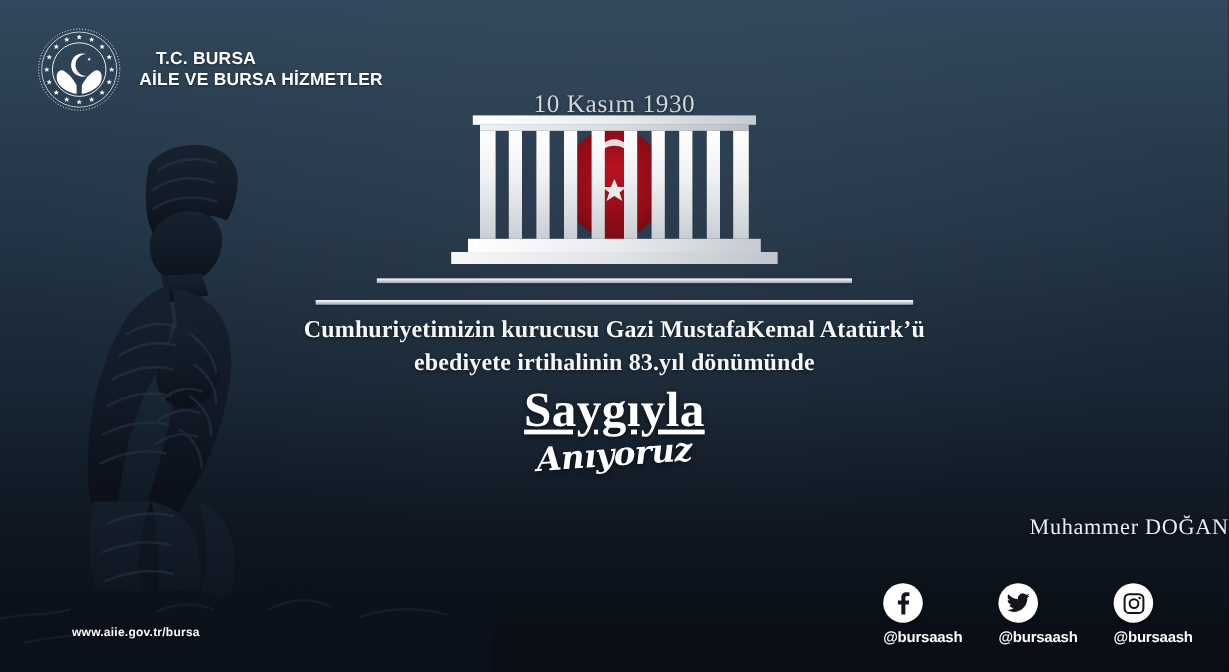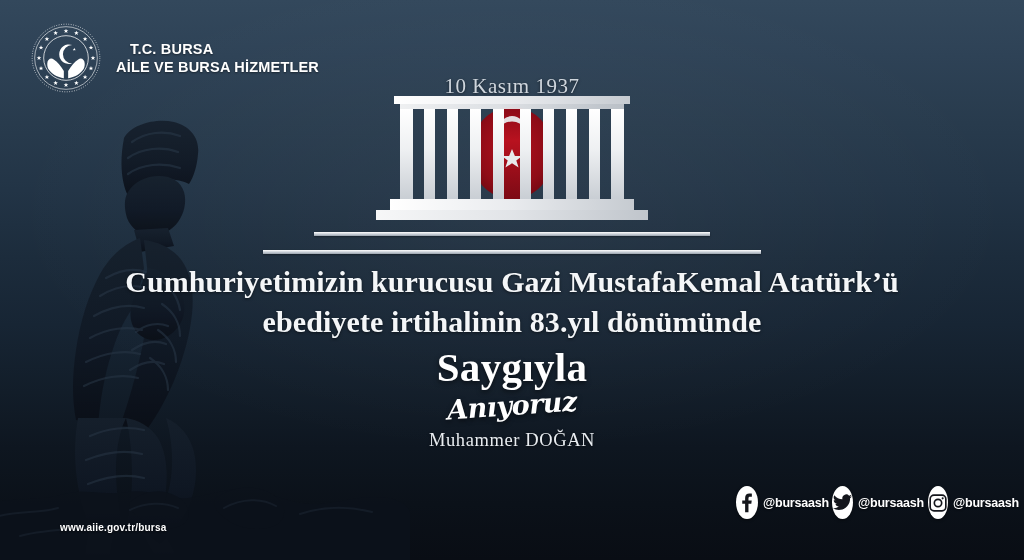--- a/index.html
+++ b/index.html
@@ -100,52 +100,53 @@
 
   
   .memorial {
     position:absolute; left:0; top:262px; width:1024px;
     text-align:center;
   }
   .mem-line {
     color:#f4f6f8;
     font-family:"Liberation Serif", serif;
     font-weight:bold;
-    font-size:30px;
+    font-size:20px;
     line-height:1.34;
     letter-spacing:0.1px;
     text-shadow:0 1px 3px rgba(0,0,0,.55);
   }
   .saygiyla {
     margin-top:4px;
     color:#ffffff;
     font-family:"Liberation Serif", serif;
     font-weight:bold;
     font-size:41px;
     line-height:1.05;
     letter-spacing:0.3px;
     text-shadow:0 2px 5px rgba(0,0,0,.6);
+    text-decoration:underline;
   }
   .aniyoruz {
     margin-top:1px;
     color:#ffffff;
     font-family:"DejaVu Serif", serif;
     font-style:italic;
     font-weight:bold;
     font-size:27px;
     letter-spacing:-0.5px;
     transform:rotate(-4deg);
     display:inline-block;
     text-shadow:0 2px 5px rgba(0,0,0,.6);
   }
 
   
   .signature {
     position:absolute; left:0; top:428px; width:1024px;
-    text-align:center;
+    text-align:right;
     color:#e9edf1;
     font-family:"Liberation Serif", serif;
     font-size:18.5px;
     line-height:1.33;
     letter-spacing:0.6px;
     text-shadow:0 1px 3px rgba(0,0,0,.55);
   }
 
   
   .website {
@@ -158,22 +159,22 @@
     text-shadow:0 1px 2px rgba(0,0,0,.6);
   }
 
   
   .social {
     position:absolute; right:22px; top:486px;
     display:flex; gap:22px;
   }
   .social-item {
     width:74px;
-    display:flex; 
-    align-items:center; gap:5px;
+    display:flex; flex-direction:column;
+    gap:5px;
     cursor:pointer;
   }
   .social-circle {
     width:33px; height:33px; border-radius:50%;
     background:#ffffff;
     display:flex; align-items:center; justify-content:center;
     box-shadow:0 1px 3px rgba(0,0,0,.5);
   }
   .social-handle {
     color:#ffffff;
@@ -348,21 +349,21 @@
                C38 77 30 72 26 66 C24 63 24 60 24 58 Z" fill="#ffffff"></path>
       <path d="M76 58 C76 52 71 49 67 52 C62 55 57 61 53 68 L53 78
                C62 77 70 72 74 66 C76 63 76 60 76 58 Z" fill="#ffffff"></path>
     </svg>
     <div class="logo-text">
       <div class="logo-l1">T.C. BURSA</div>
       <div class="logo-l2">AİLE VE BURSA HİZMETLER</div>
     </div>
   </div>
 
-  <div class="date-line">10 Kasım 1937</div>
+  <div class="date-line">10 Kasım 1930</div>
 
   <svg class="monument" viewBox="0 0 300 135">
     <defs>
       <linearGradient id="stone" x1="0" y1="0" x2="0" y2="1">
         <stop offset="0%" stop-color="#ffffff"></stop>
         <stop offset="45%" stop-color="#eef0f2"></stop>
         <stop offset="100%" stop-color="#c9ced4"></stop>
       </linearGradient>
       <linearGradient id="stoneH" x1="0" y1="0" x2="1" y2="0">
         <stop offset="0%" stop-color="#ffffff"></stop>

